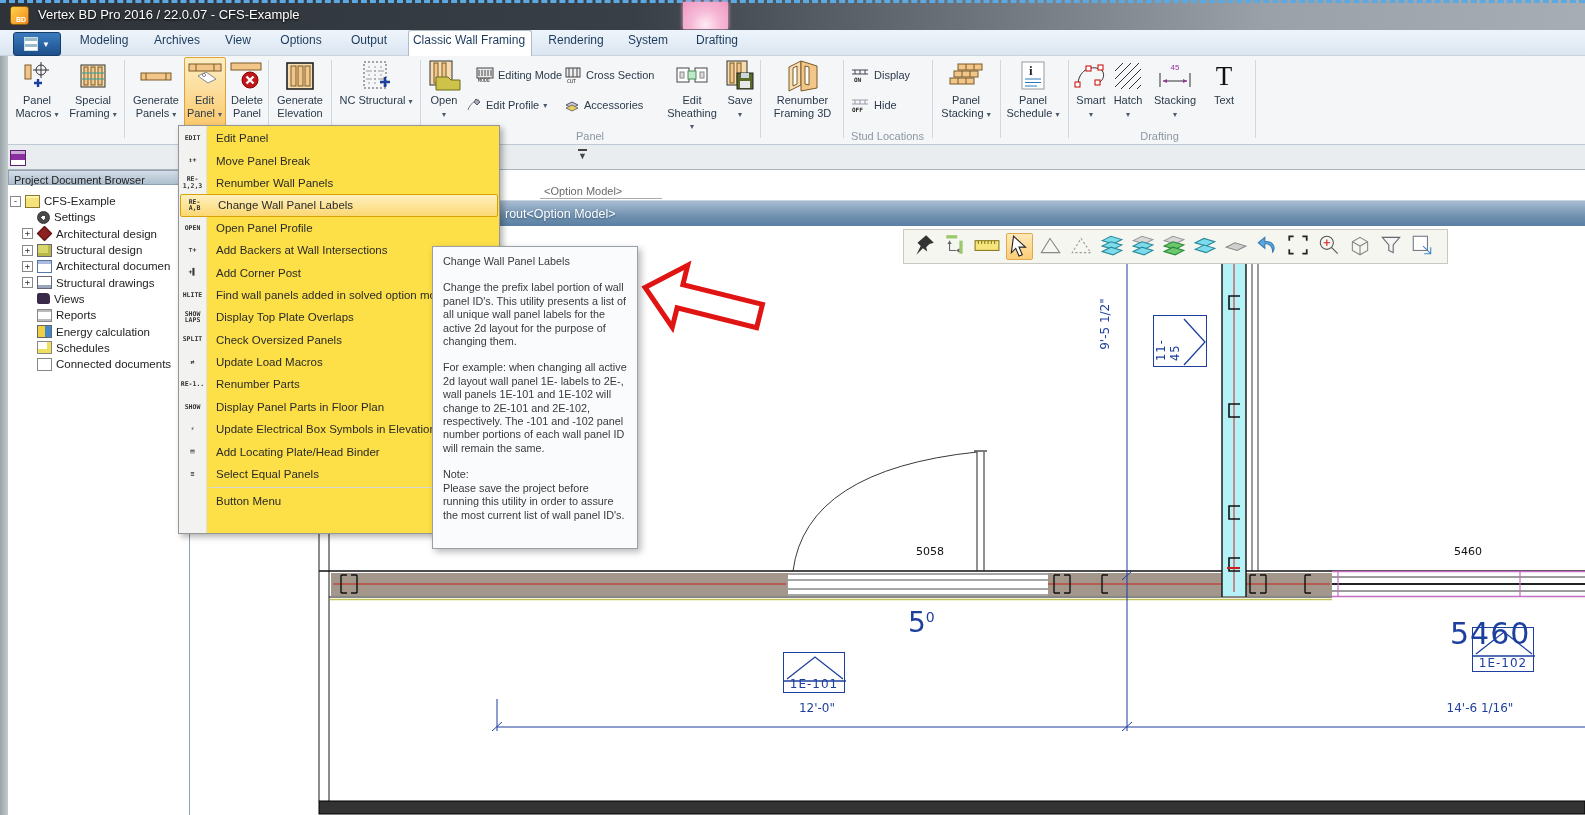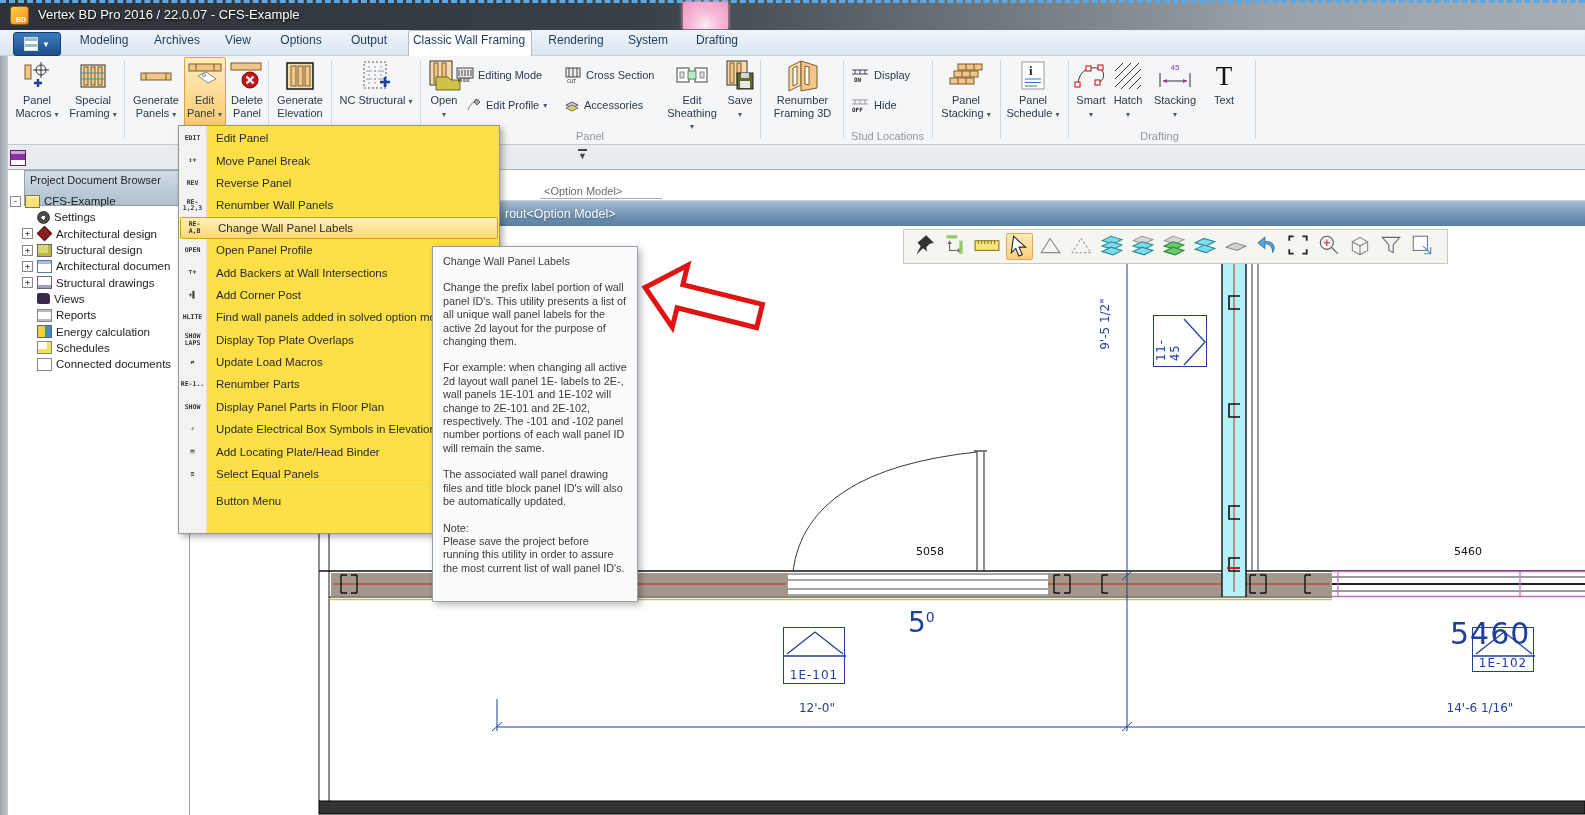--- a/index.html
+++ b/index.html
@@ -43,21 +43,21 @@
   .chev{color:#4a5a6a;font-size:8px;}
   .quickrow{left:0;top:145px;width:1585px;height:25px;background:#e9edf0;border-bottom:1px solid #aab4bd;box-sizing:border-box;}
   .floppy{left:10px;top:150px;width:14px;height:14px;background:#8b2fa0;
     box-shadow:inset 0 3px 0 #caa9d6,inset 0 -5px 0 0 #fff;border:1px solid #5e1e6e;}
   .collapsearrow{left:578px;top:149px;font-size:9px;color:#444;border-top:2px solid #444;line-height:11px;}
 
   
   .winedge-l{left:0;top:56px;width:8px;height:759px;background:linear-gradient(to right,#9aa4a8,#c2cacd);}
   .winedge-r{left:1579px;top:226px;width:6px;height:589px;background:#c6ccd0;}
   .pdb{left:8px;top:170px;width:182px;height:645px;background:#fff;border-right:1px solid #93a1ae;box-sizing:border-box;}
-  .pdb-h{left:24px;top:170px;width:182px;height:36px;background:linear-gradient(#d3dde8,#aebfce);
+  .pdb-h{left:8px;top:170px;width:182px;height:15px;background:linear-gradient(#d3dde8,#aebfce);
     border:1px solid #8fa0b0;box-sizing:border-box;font-size:11px;color:#222;line-height:18px;padding-left:5px;}
   .tree{left:10px;top:193px;width:178px;}
   .trow{height:16.3px;display:flex;align-items:center;gap:4px;font-size:11.5px;white-space:nowrap;overflow:hidden;}
   .trow.lvl1{padding-left:12px;}
   .twist{width:9px;height:9px;border:1px solid #888;background:#fff;font-size:9px;line-height:8px;
     text-align:center;flex:none;color:#333;font-family:"DejaVu Sans Mono",monospace;}
   .twist:empty{visibility:hidden;}
   .ticon{width:13px;height:11px;flex:none;display:inline-block;}
   .folder-icon{background:#f5e27a;border:1px solid #8a7a2a;box-shadow:inset 0 2px 0 #fdf3b0;}
   .gear-icon{background:radial-gradient(circle,#fff 0 2px,#4a4a4a 2px);border-radius:50%;width:11px;height:11px;border:1px solid #333;}
@@ -225,21 +225,21 @@
   <div class="abs rbtn" style="left:424px;width:40px">
     <div class="ric">
       <svg width="36" height="34" viewBox="0 0 36 34">
           <rect x="4" y="2" width="22" height="24" fill="#f6dcae" stroke="#333"></rect>
           <rect x="8" y="4" width="4" height="20" fill="#f2c688" stroke="#7a5a28"></rect>
           <rect x="16" y="4" width="4" height="20" fill="#f2c688" stroke="#7a5a28"></rect>
           <path d="M10 18h12l3 3h9v10H10z" fill="#cfc24a" stroke="#6a6a20"></path>
         </svg>
     </div><span>Open</span><br><span class="chev">▾</span>
   </div>
-  <div class="abs rsm" style="left:456px;top:64px">
+  <div class="abs rsm" style="left:476px;top:64px">
     <svg width="18" height="16" viewBox="0 0 18 16">
         <rect x="1" y="1" width="16" height="10" fill="#e8e8e8" stroke="#444"></rect>
         <path d="M3 3v6M6 3v6M9 3v6M12 3v6M15 3v6" stroke="#444"></path>
         <text x="2" y="15" font-size="5" fill="#222" font-family="monospace">MODE</text>
       </svg>
     <span>Editing Mode</span>
   </div>
   <div class="abs rsm" style="left:466px;top:94px">
     <svg width="16" height="16" viewBox="0 0 16 16">
         <path d="M2 13c2-6 6-9 11-10" fill="none" stroke="#777"></path>
@@ -578,21 +578,21 @@
   <div class="abs tagbox" style="left:1153px;top:315px;width:54px;height:52px">
     <svg width="54" height="52" viewBox="0 0 54 52" style="position:absolute;left:0;top:0">
         <path d="M30 3L51 26L30 49" stroke="#1d3f9e" fill="none" stroke-width="1.3"></path>
       </svg>
     <span style="position:absolute;left:14px;top:26px;transform:translate(-50%,-50%) rotate(-90deg);font-size:11.5px;font-family:'DejaVu Sans',sans-serif;color:#1d3f9e;letter-spacing:1px">11-45</span>
   </div>
   <div class="abs cadtxt blk" style="left:905px;top:545px;width:50px;text-align:center;font-size:11px">5058</div>
   <div class="abs cadtxt blk" style="left:1438px;top:545px;width:60px;text-align:center;font-size:11px">5460</div>
   <div class="abs cadtxt" style="left:908px;top:606px;font-size:28px"><span>5</span><sup style="font-size:14px">0</sup></div>
 
-  <div class="abs tagbox" style="left:783px;top:627px;width:62px;height:57px">
+  <div class="abs tagbox" style="left:783px;top:652px;width:62px;height:41px">
     <svg width="62" height="45" viewBox="0 0 62 45" style="position:absolute;left:0;top:0">
         <path d="M3 26L31 4L59 26" stroke="#1d3f9e" fill="none" stroke-width="1.3"></path>
         <path d="M0 28H62" stroke="#1d3f9e" stroke-width="1.3"></path>
       </svg>
     <span class="taglabel">1E-101</span>
   </div>
   <div class="abs tagbox" style="left:1472px;top:627px;width:62px;height:45px">
     <svg width="62" height="45" viewBox="0 0 62 45" style="position:absolute;left:0;top:0">
         <path d="M3 26L31 4L59 26" stroke="#1d3f9e" fill="none" stroke-width="1.3"></path>
         <path d="M0 28H62" stroke="#1d3f9e" stroke-width="1.3"></path>
@@ -615,24 +615,20 @@
 
     <div class="mi">
         <span class="mico">EDIT</span>
         <span class="mlabel">Edit Panel</span>
       </div>
         <div class="mi">
         <span class="mico">↕+</span>
         <span class="mlabel">Move Panel Break</span>
       </div>
         <div class="mi">
-        <span class="mico">REV</span>
-        <span class="mlabel">Reverse Panel</span>
-      </div>
-        <div class="mi">
         <span class="mico">RE-
 1,2,3</span>
         <span class="mlabel">Renumber Wall Panels</span>
       </div>
         <div class="mi hl">
         <span class="mico">RE-
 A,B</span>
         <span class="mlabel">Change Wall Panel Labels</span>
       </div>
         <div class="mi">
@@ -650,20 +646,24 @@
         <div class="mi">
         <span class="mico">HLITE</span>
         <span class="mlabel">Find wall panels added in solved option mo</span>
       </div>
         <div class="mi">
         <span class="mico">SHOW
 LAPS</span>
         <span class="mlabel">Display Top Plate Overlaps</span>
       </div>
         <div class="mi">
+        <span class="mico">SPLIT</span>
+        <span class="mlabel">Check Oversized Panels</span>
+      </div>
+        <div class="mi">
         <span class="mico">⇄</span>
         <span class="mlabel">Update Load Macros</span>
       </div>
         <div class="mi">
         <span class="mico">RE-1..</span>
         <span class="mlabel">Renumber Parts</span>
       </div>
         <div class="mi">
         <span class="mico">SHOW</span>
         <span class="mlabel">Display Panel Parts in Floor Plan</span>
@@ -688,18 +688,17 @@
         <span class="mico"></span>
         <span class="mlabel">Button Menu</span>
       </div>
       </div>
   </div>
 
   <div class="abs tooltip">
     <div class="tt-title">Change Wall Panel Labels</div>
     <p>Change the prefix label portion of wall panel ID's.  This utility presents a list of all unique wall panel labels for the active 2d layout for the purpose of changing them.</p>
     <p>For example: when changing all active 2d layout wall panel 1E- labels to 2E-, wall panels 1E-101 and 1E-102 will change to 2E-101 and 2E-102, respectively. The -101 and -102 panel number portions of each wall panel ID will remain the same.</p>
-    <p>The associated wall panel drawing files and title block panel ID's will also be automatically updated.</p>
     <p>Note:
 Please save the project before running this utility in order to assure the most current list of wall panel ID's.</p>
   </div>
 
 </div>
 
 </body></html>

